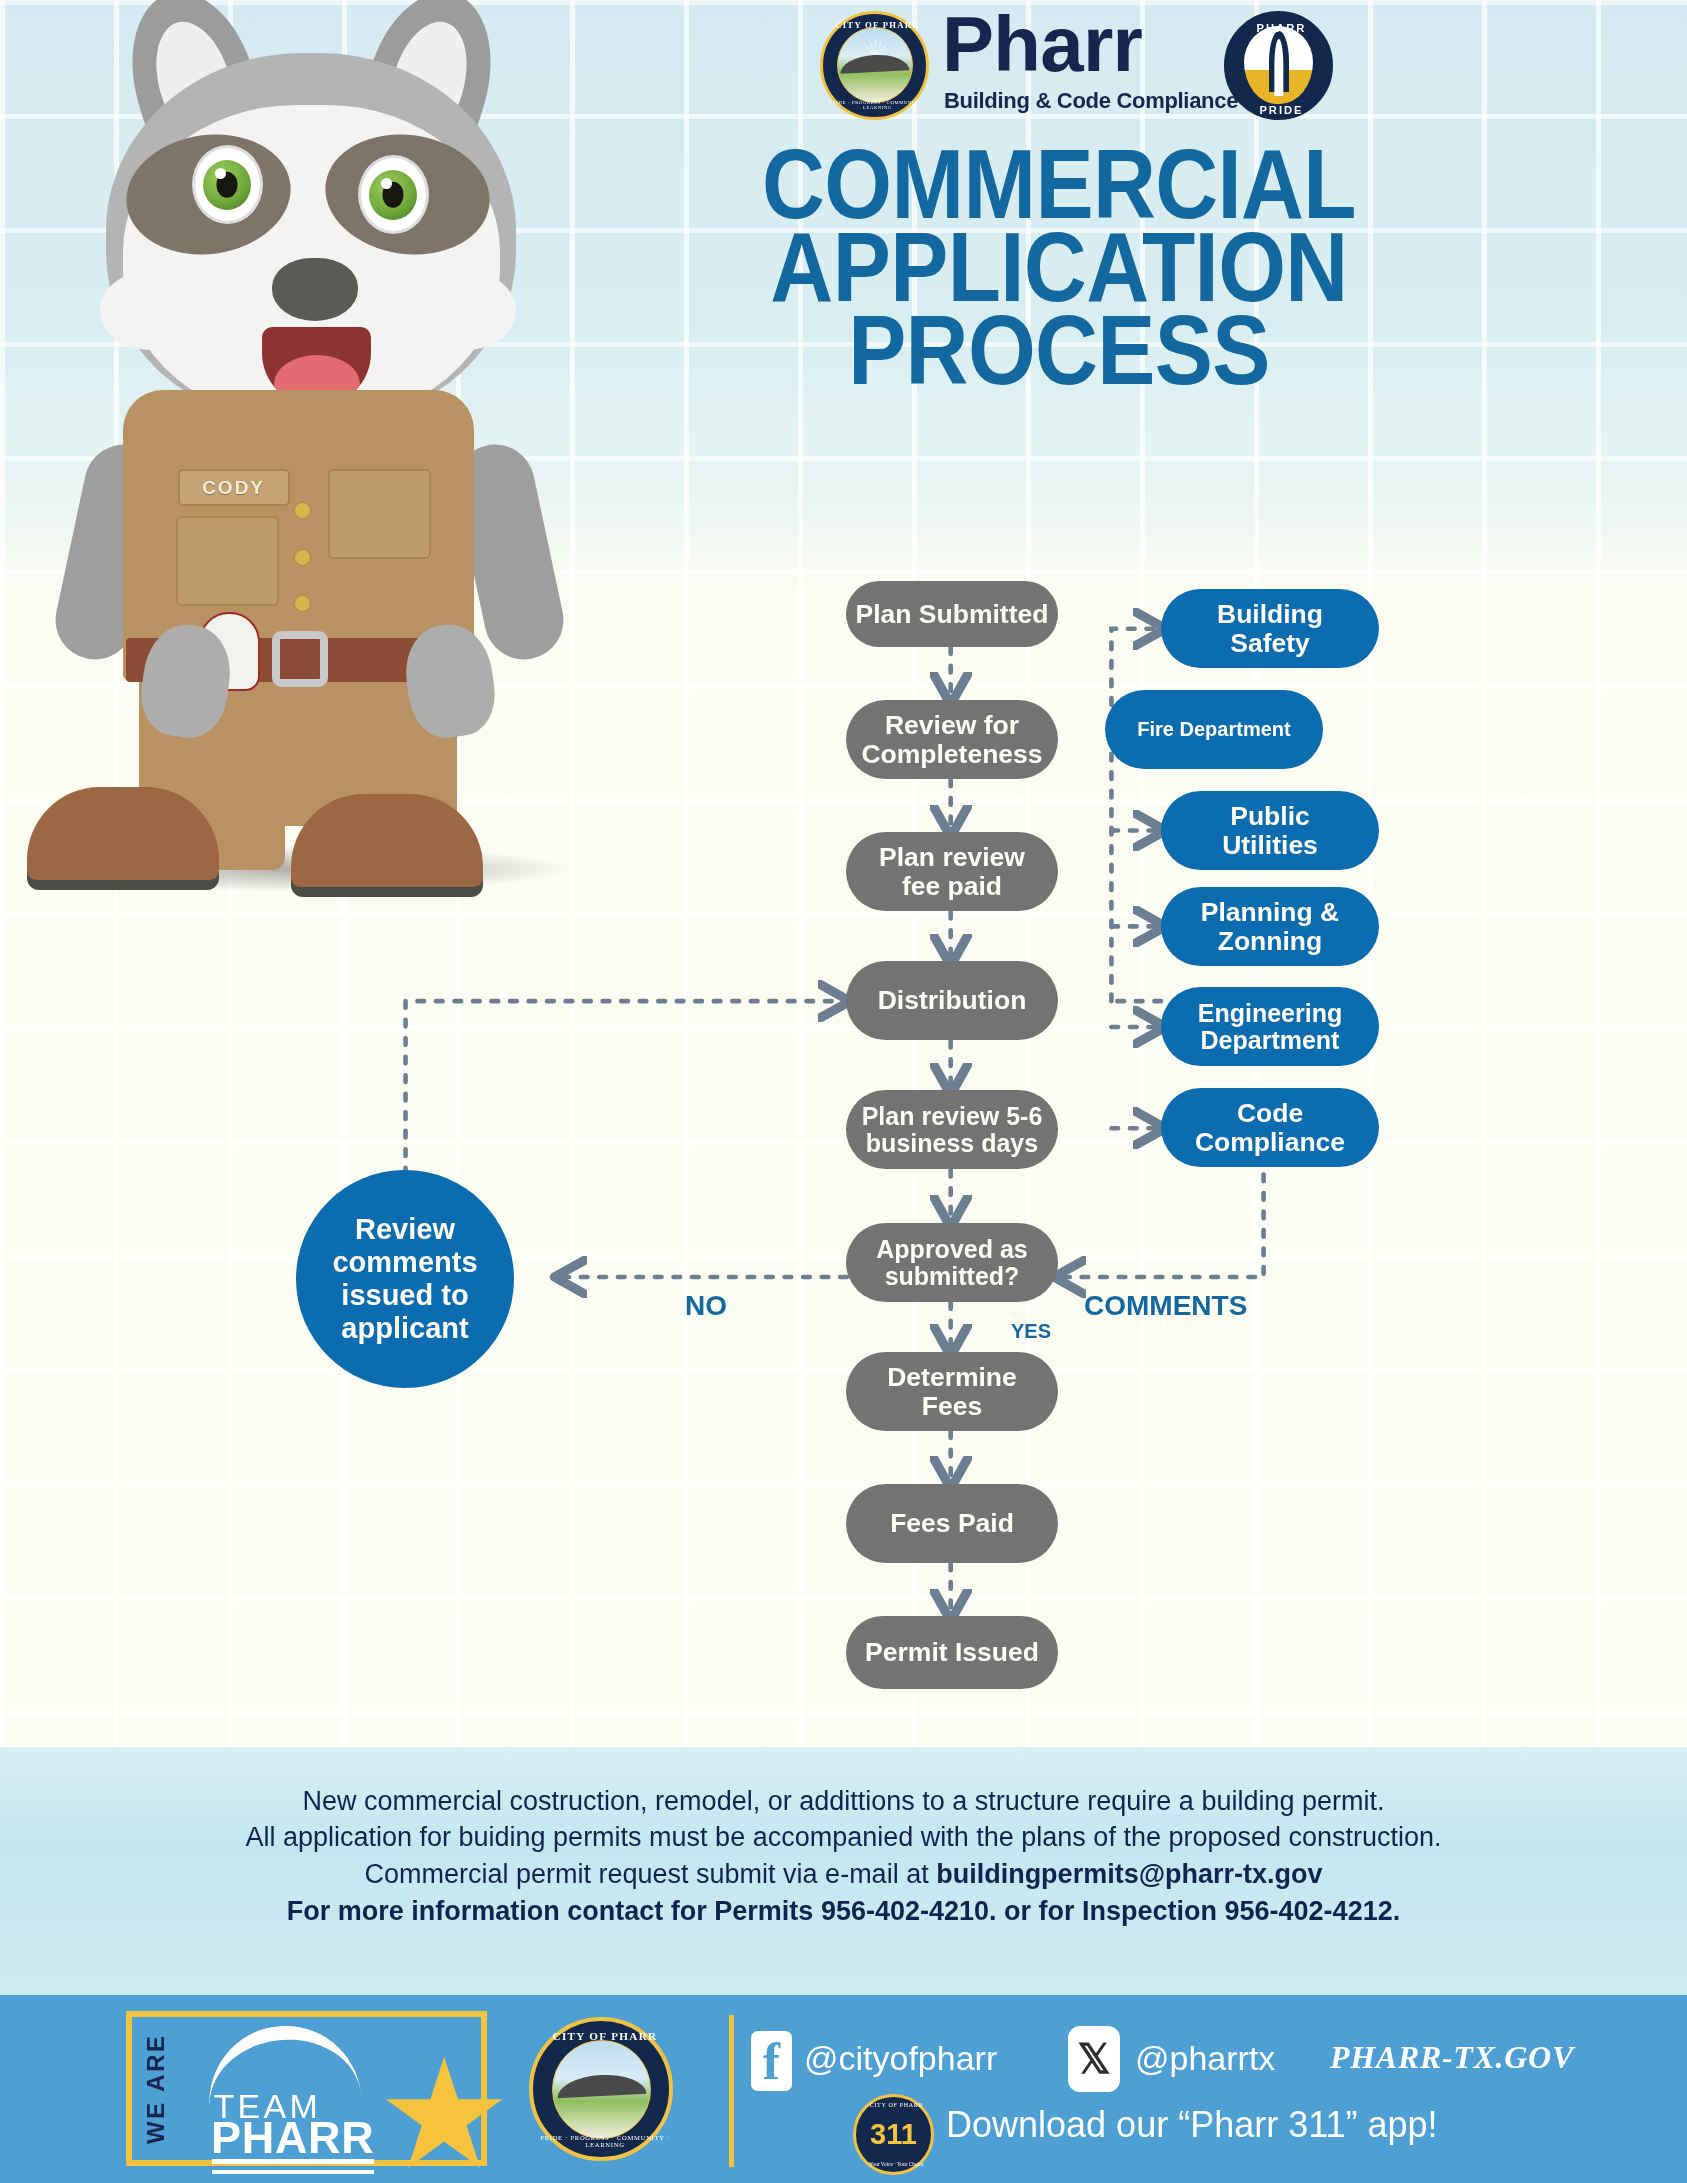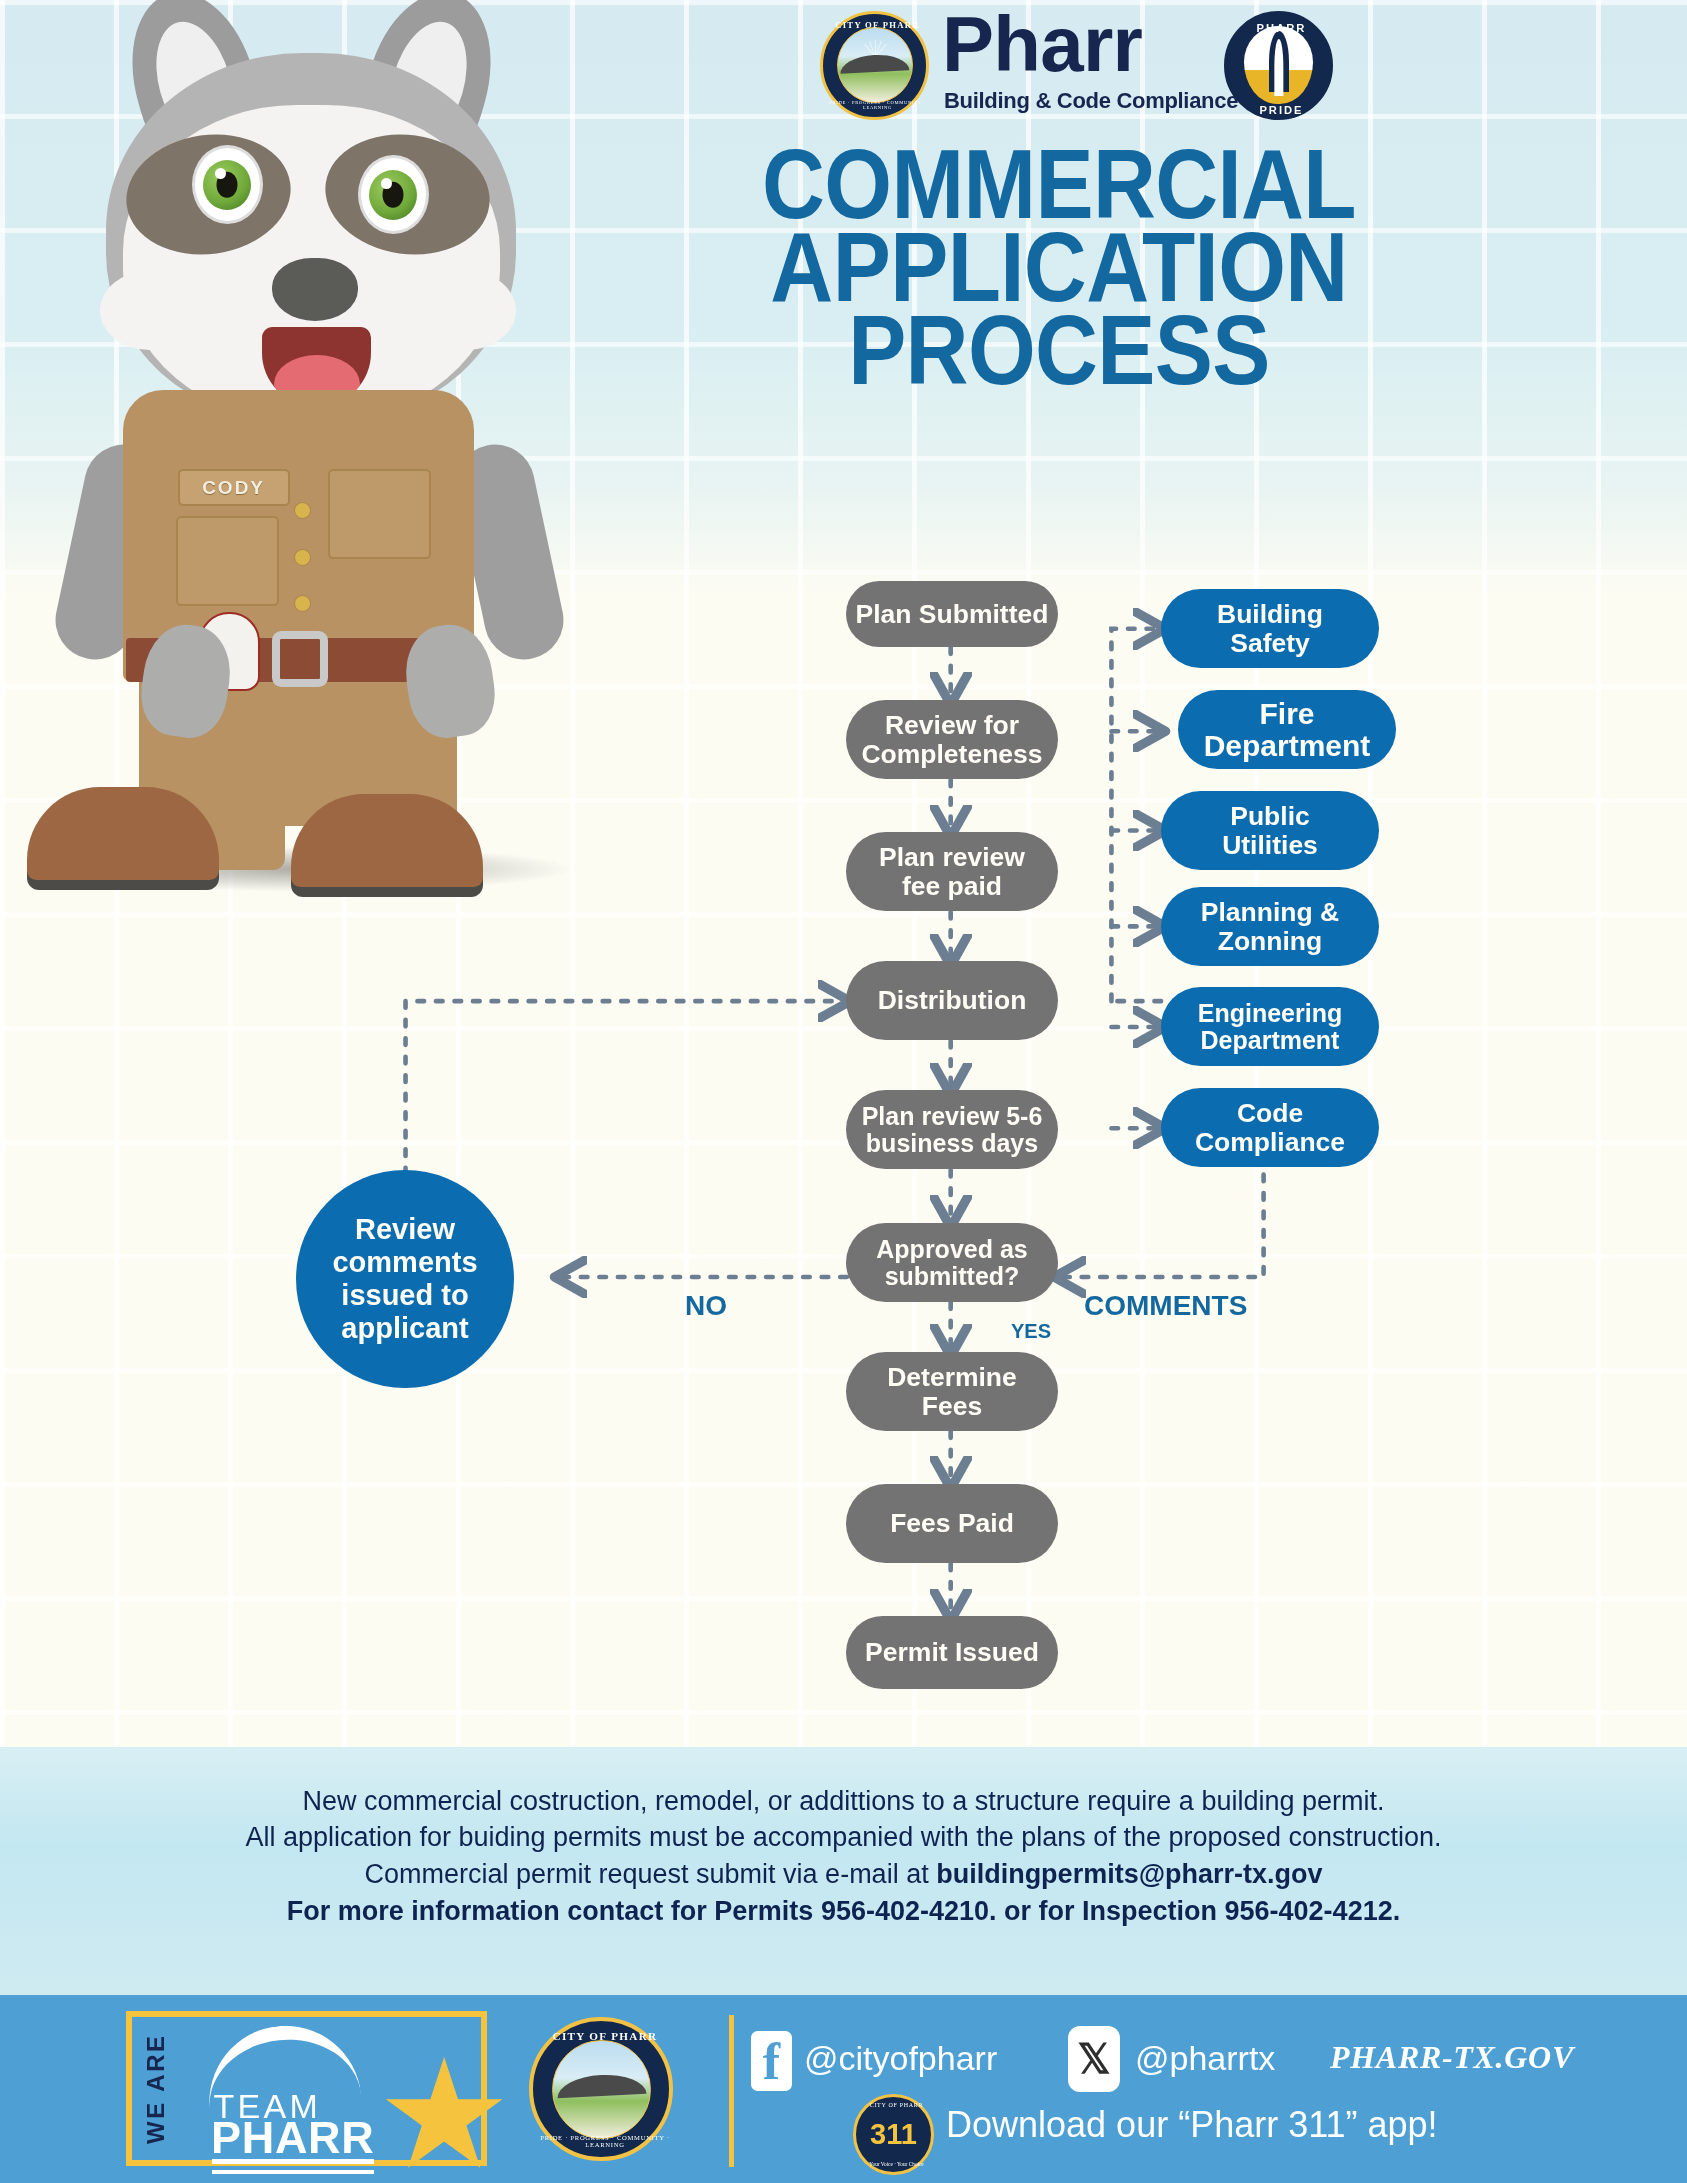--- a/index.html
+++ b/index.html
@@ -318,21 +318,21 @@
     <div class="node light pill" style="left:846px;top:1223px;width:212px;height:79px;font-size:25px;padding:0 12px;">Approved as submitted?</div>
 
     <div class="node light pill" style="left:846px;top:1352px;width:212px;height:79px;font-size:26.5px;padding:0 20px;">Determine Fees</div>
 
     <div class="node light pill" style="left:846px;top:1484px;width:212px;height:79px;font-size:26.5px;">Fees Paid</div>
 
     <div class="node light pill" style="left:846px;top:1616px;width:212px;height:73px;font-size:26.5px;">Permit Issued</div>
 
     <div class="node dark pill" style="left:1161px;top:589px;width:218px;height:79px;font-size:26.5px;padding:0 20px;">Building Safety</div>
 
-    <div class="node dark pill" style="left:1178px;top:690px;width:218px;height:79px;font-size:30px;padding:0 8px;">Fire Department</div>
+    <div class="node dark pill" style="left:1105px;top:690px;width:218px;height:79px;font-size:20px;padding:0 8px;">Fire Department</div>
 
     <div class="node dark pill" style="left:1161px;top:791px;width:218px;height:79px;font-size:26.5px;padding:0 26.5px;">Public Utilities</div>
 
     <div class="node dark pill" style="left:1161px;top:887px;width:218px;height:79px;font-size:26.5px;padding:0 9.3px;">Planning &amp; Zonning</div>
 
     <div class="node dark pill" style="left:1161px;top:987px;width:218px;height:79px;font-size:25px;padding:0 5.3px;">Engineering Department</div>
 
     <div class="node dark pill" style="left:1161px;top:1088px;width:218px;height:79px;font-size:26.5px;padding:0 10.6px;">Code Compliance</div>
 
     <div class="node dark circle" style="left:296px;top:1170px;width:218px;height:218px;font-size:29px;padding:0 32px;line-height:1.14;">Review comments issued to applicant</div>

